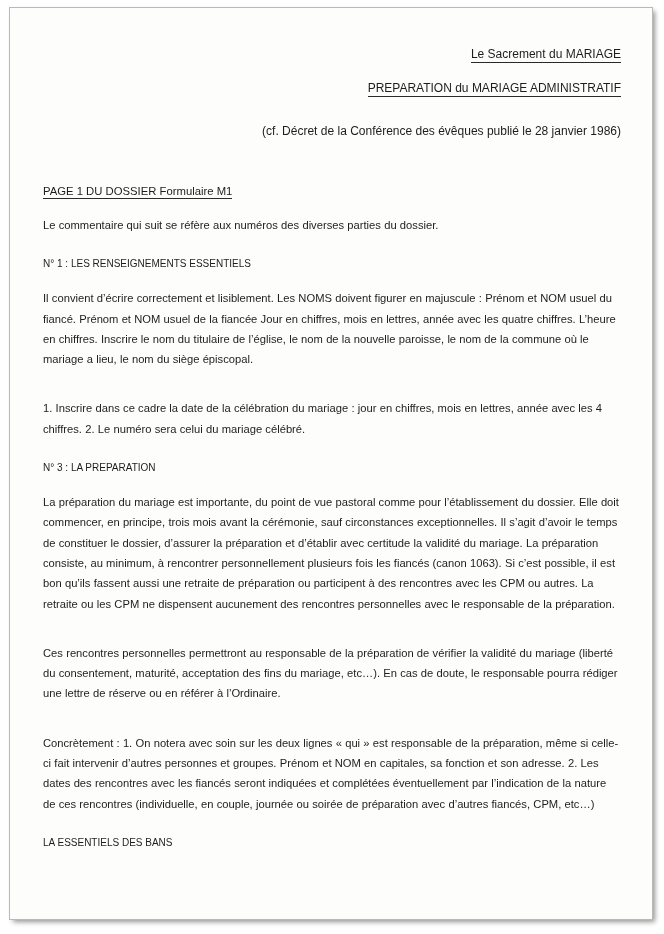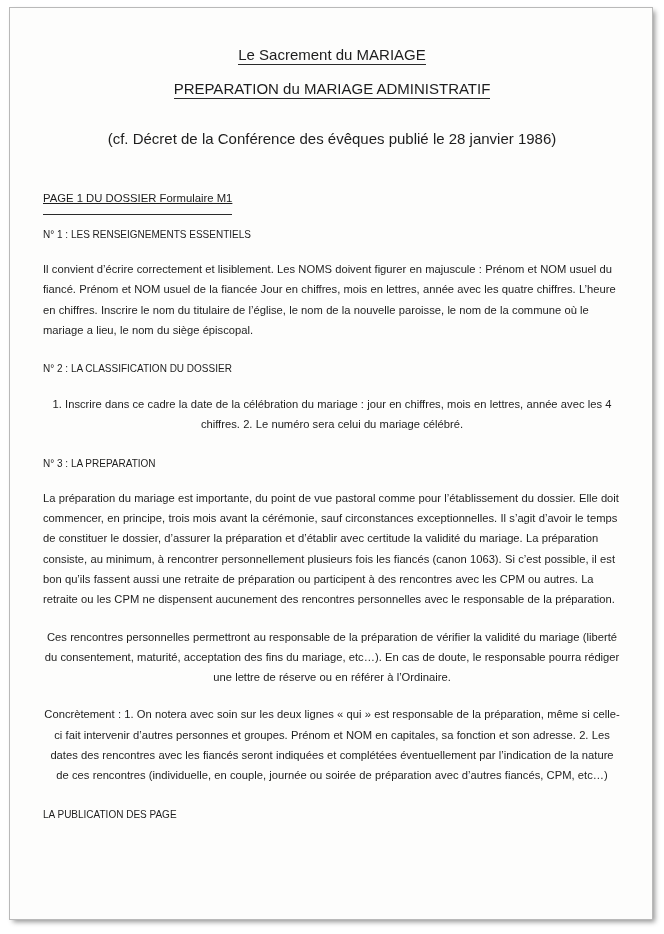--- a/index.html
+++ b/index.html
@@ -40,64 +40,63 @@
     top: 27px;
     width: 578px;
     height: 860px;
     overflow: hidden;
   }
 
   
   .doc-title,
   .doc-subtitle,
   .doc-reference {
-    text-align: center;
+    text-align: right;
     color: #1d1d1d;
-    font-size: 15px;
+    font-size: 12px;
     line-height: 27px;
     white-space: nowrap;
   }
   .doc-title { margin-top: 6px; }
   .doc-title .u,
   .doc-subtitle .u {
     border-bottom: 1px solid #2a2a2a;
     padding-bottom: 1px;
   }
   .doc-subtitle { margin-top: 7px; }
-  .doc-reference { margin-top: 23px; }
+  .doc-reference { margin-top: 16px; }
 
   .section-label {
     color: #1d1d1d;
     font-size: 11.3px;
     line-height: 16px;
     margin-top: 38px;
   }
   .section-label .u {
     border-bottom: 1px solid #2a2a2a;
-    padding-bottom: 10px;
-    text-decoration: underline;
+    padding-bottom: 1px;
   }
 
   .sub-head {
     color: #1d1d1d;
     font-size: 10px;
     line-height: 16px;
     margin-top: 21px;
   }
 
   p.para {
     color: #1d1d1d;
     font-size: 11.2px;
     line-height: 20.3px;
     margin: 0;
     margin-top: 18px;
     text-align: left;
     word-spacing: 0.15px;
   }
-  p.tight { margin-top: 17px; text-align: center; }
+  p.tight { margin-top: 29px; }
   p.first-after-head { margin-top: 16px; }
 
   
   #page-body {
     -webkit-font-smoothing: antialiased;
   }
 </style>
 </head>
 <body>
 
@@ -106,29 +105,29 @@
     <div id="page-body">
 
       <div class="doc-title"><span class="u">Le Sacrement du MARIAGE</span></div>
 
       <div class="doc-subtitle"><span class="u">PREPARATION du  MARIAGE ADMINISTRATIF</span></div>
 
       <div class="doc-reference">(cf. Décret de la Conférence des évêques publié le 28 janvier 1986)</div>
 
       <div class="section-label"><span class="u">PAGE 1  DU  DOSSIER     Formulaire  M1</span></div>
 
+      <p class="para first-after-head">Le commentaire qui suit se réfère aux numéros des diverses parties du dossier.</p>
 
       <div class="sub-head">N° 1 :  LES RENSEIGNEMENTS ESSENTIELS</div>
       <p class="para first-after-head">Il convient  d’écrire correctement et lisiblement.  Les NOMS doivent figurer en majuscule :  Prénom et NOM  usuel du fiancé. Prénom  et NOM  usuel de la fiancée Jour en chiffres, mois en lettres, année avec les quatre chiffres. L’heure en chiffres. Inscrire le nom du titulaire de l’église, le nom de la nouvelle paroisse, le nom de la commune où le mariage a lieu, le nom du siège épiscopal.</p>
 
-      <div class="sub-head">N° 2 : LA  CLASSIFICATION DU DOSSIER</div>
       <p class="para tight">1. Inscrire dans ce cadre  la date de la célébration du mariage : jour en chiffres, mois en lettres, année avec les 4 chiffres.  2. Le numéro sera celui du mariage célébré.</p>
 
       <div class="sub-head">N° 3 :  LA  PREPARATION</div>
       <p class="para first-after-head"> La préparation du mariage est importante, du point de vue pastoral comme pour  l’établissement du dossier.  Elle doit commencer, en principe, trois mois avant la cérémonie, sauf circonstances exceptionnelles. Il s’agit d’avoir le temps de constituer le dossier, d’assurer la préparation et d’établir avec certitude la validité du mariage.   La préparation consiste, au minimum, à rencontrer personnellement plusieurs fois les fiancés (canon 1063). Si c’est possible, il est bon qu’ils fassent aussi une retraite de préparation ou participent à des rencontres avec les CPM ou autres. La retraite ou les CPM  ne dispensent aucunement des rencontres personnelles avec le responsable de la préparation.</p>
       <p class="para tight"> Ces rencontres personnelles permettront au responsable de la préparation de vérifier la validité du mariage (liberté du consentement, maturité, acceptation des fins du mariage, etc…). En cas de doute, le responsable pourra  rédiger une lettre de réserve ou en référer à l’Ordinaire.</p>
       <p class="para tight">Concrètement :  1. On notera avec soin sur les deux lignes  « qui » est responsable  de la préparation, même si celle-ci fait intervenir d’autres personnes et groupes. Prénom et NOM en capitales, sa fonction et son adresse.   2. Les dates des rencontres avec les fiancés seront indiquées et complétées éventuellement   par l’indication de la nature de ces rencontres (individuelle, en couple, journée ou soirée de préparation avec d’autres fiancés, CPM, etc…)</p>
 
-      <div class="sub-head">LA  PUBLICATION DES PAGE</div>
+      <div class="sub-head">LA  ESSENTIELS DES BANS</div>
 
     </div>
   </div>
 </div>
 
 </body></html>

